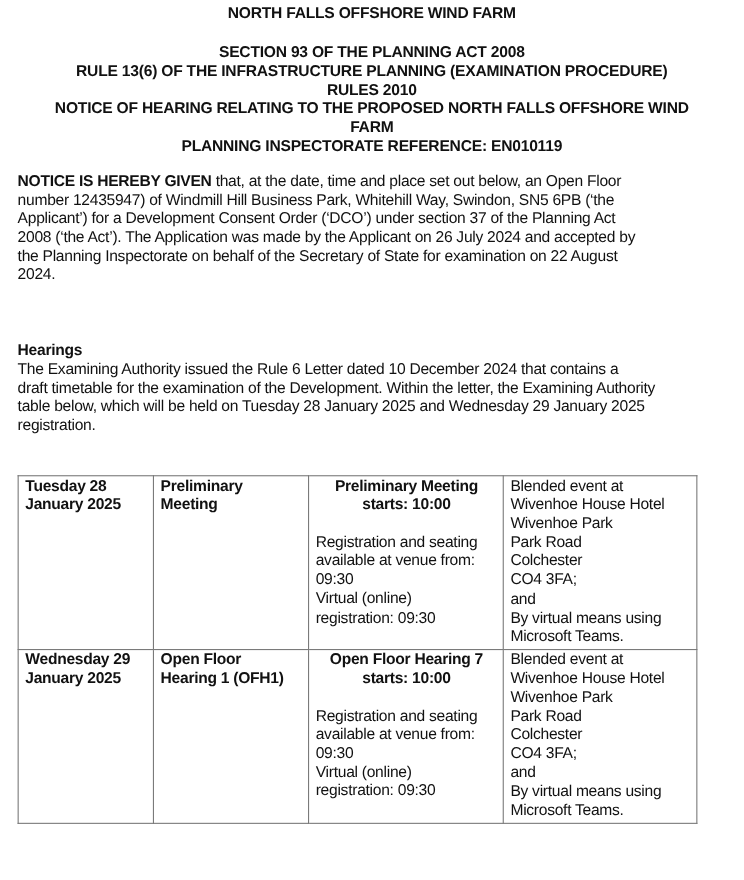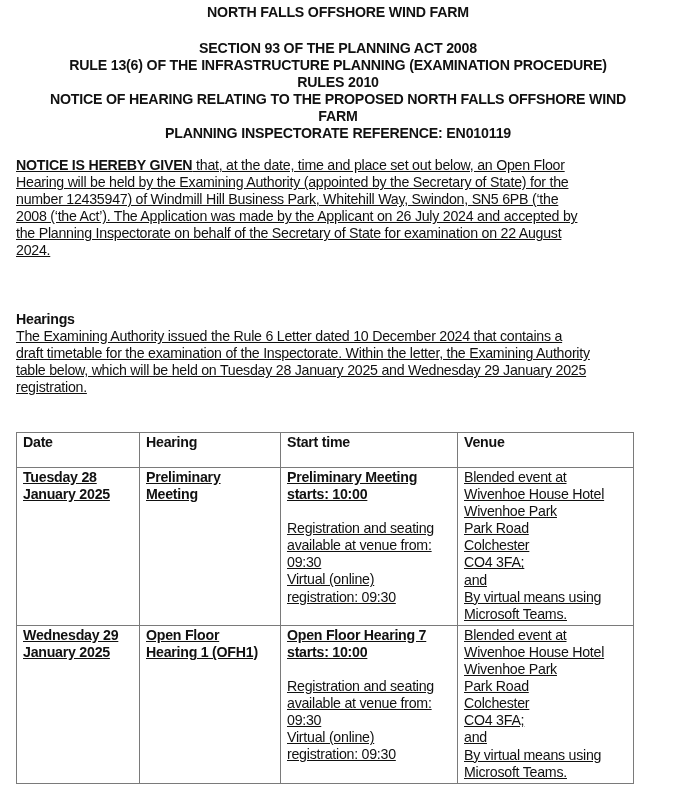--- a/index.html
+++ b/index.html
@@ -31,70 +31,64 @@
     table-layout: fixed;
   }
   table.hearings td, table.hearings th {
     border: 1.3px solid #7a7a7a; vertical-align: top; text-align: left;
     padding: 1px 5px 2px 6px;
   }
   table.hearings th { font-weight: bold; height: 31px; }
   col.c1 { width: 123px; } col.c2 { width: 141px; } col.c3 { width: 177px; } col.c4 { width: 176px; }
   tr.row1 td { height: 151px; }
   tr.row2 td { height: 152px; }
-  .b { font-weight: bold; }
+  .b { font-weight: bold; text-align: center; }
   .gap { height: 17px; }
-  .line { display: block; white-space: nowrap; text-decoration: underline; }
+  .line { display: block; white-space: nowrap; }
 </style>
 </head>
 <body>
 
 <div class="page">
 
   <div class="titles">
     <div class="t1">NORTH FALLS OFFSHORE WIND FARM</div>
     <div>SECTION 93 OF THE PLANNING ACT 2008</div>
     <div>RULE 13(6) OF THE INFRASTRUCTURE PLANNING (EXAMINATION PROCEDURE)</div>
     <div>RULES 2010</div>
     <div>NOTICE OF HEARING RELATING TO THE PROPOSED NORTH FALLS OFFSHORE WIND</div>
     <div>FARM</div>
     <div>PLANNING INSPECTORATE REFERENCE: EN010119</div>
   </div>
 
   <div class="body-text p1">
     <span class="line"><span class="lead">NOTICE IS HEREBY GIVEN</span><span> that, at the date, time and place set out below, an Open Floor</span></span>
-    <span class="line">Hearing will be held by the Examining Authority (appointed by the Secretary of State) for the</span>
     <span class="line">number 12435947) of Windmill Hill Business Park, Whitehill Way, Swindon, SN5 6PB (‘the</span>
+    <span class="line">Applicant’) for a Development Consent Order (‘DCO’) under section 37 of the Planning Act</span>
     <span class="line">2008 (‘the Act’). The Application was made by the Applicant on 26 July 2024 and accepted by</span>
     <span class="line">the Planning Inspectorate on behalf of the Secretary of State for examination on 22 August</span>
     <span class="line">2024.</span>
   </div>
 
   <div class="body-text p2">
     <span class="heading">Hearings</span>
     <span class="line">The Examining Authority issued the Rule 6 Letter dated 10 December 2024 that contains a</span>
-    <span class="line">draft timetable for the examination of the Inspectorate. Within the letter, the Examining Authority</span>
+    <span class="line">draft timetable for the examination of the Development. Within the letter, the Examining Authority</span>
     <span class="line">table below, which will be held on Tuesday 28 January 2025 and Wednesday 29 January 2025</span>
     <span class="line">registration.</span>
   </div>
 
   <table class="hearings">
     <colgroup>
         <col class="c1">
         <col class="c2">
         <col class="c3">
         <col class="c4">
       </colgroup>
     <tbody>
-        <tr>
-      <th>Date</th>
-      <th>Hearing</th>
-      <th>Start time</th>
-      <th>Venue</th>
-    </tr>
     <tr class="row1">
       <td class="b">
         <span class="line">Tuesday 28</span>
         <span class="line">January 2025</span>
       </td>
       <td class="b">
         <span class="line">Preliminary</span>
         <span class="line">Meeting</span>
       </td>
       <td>

